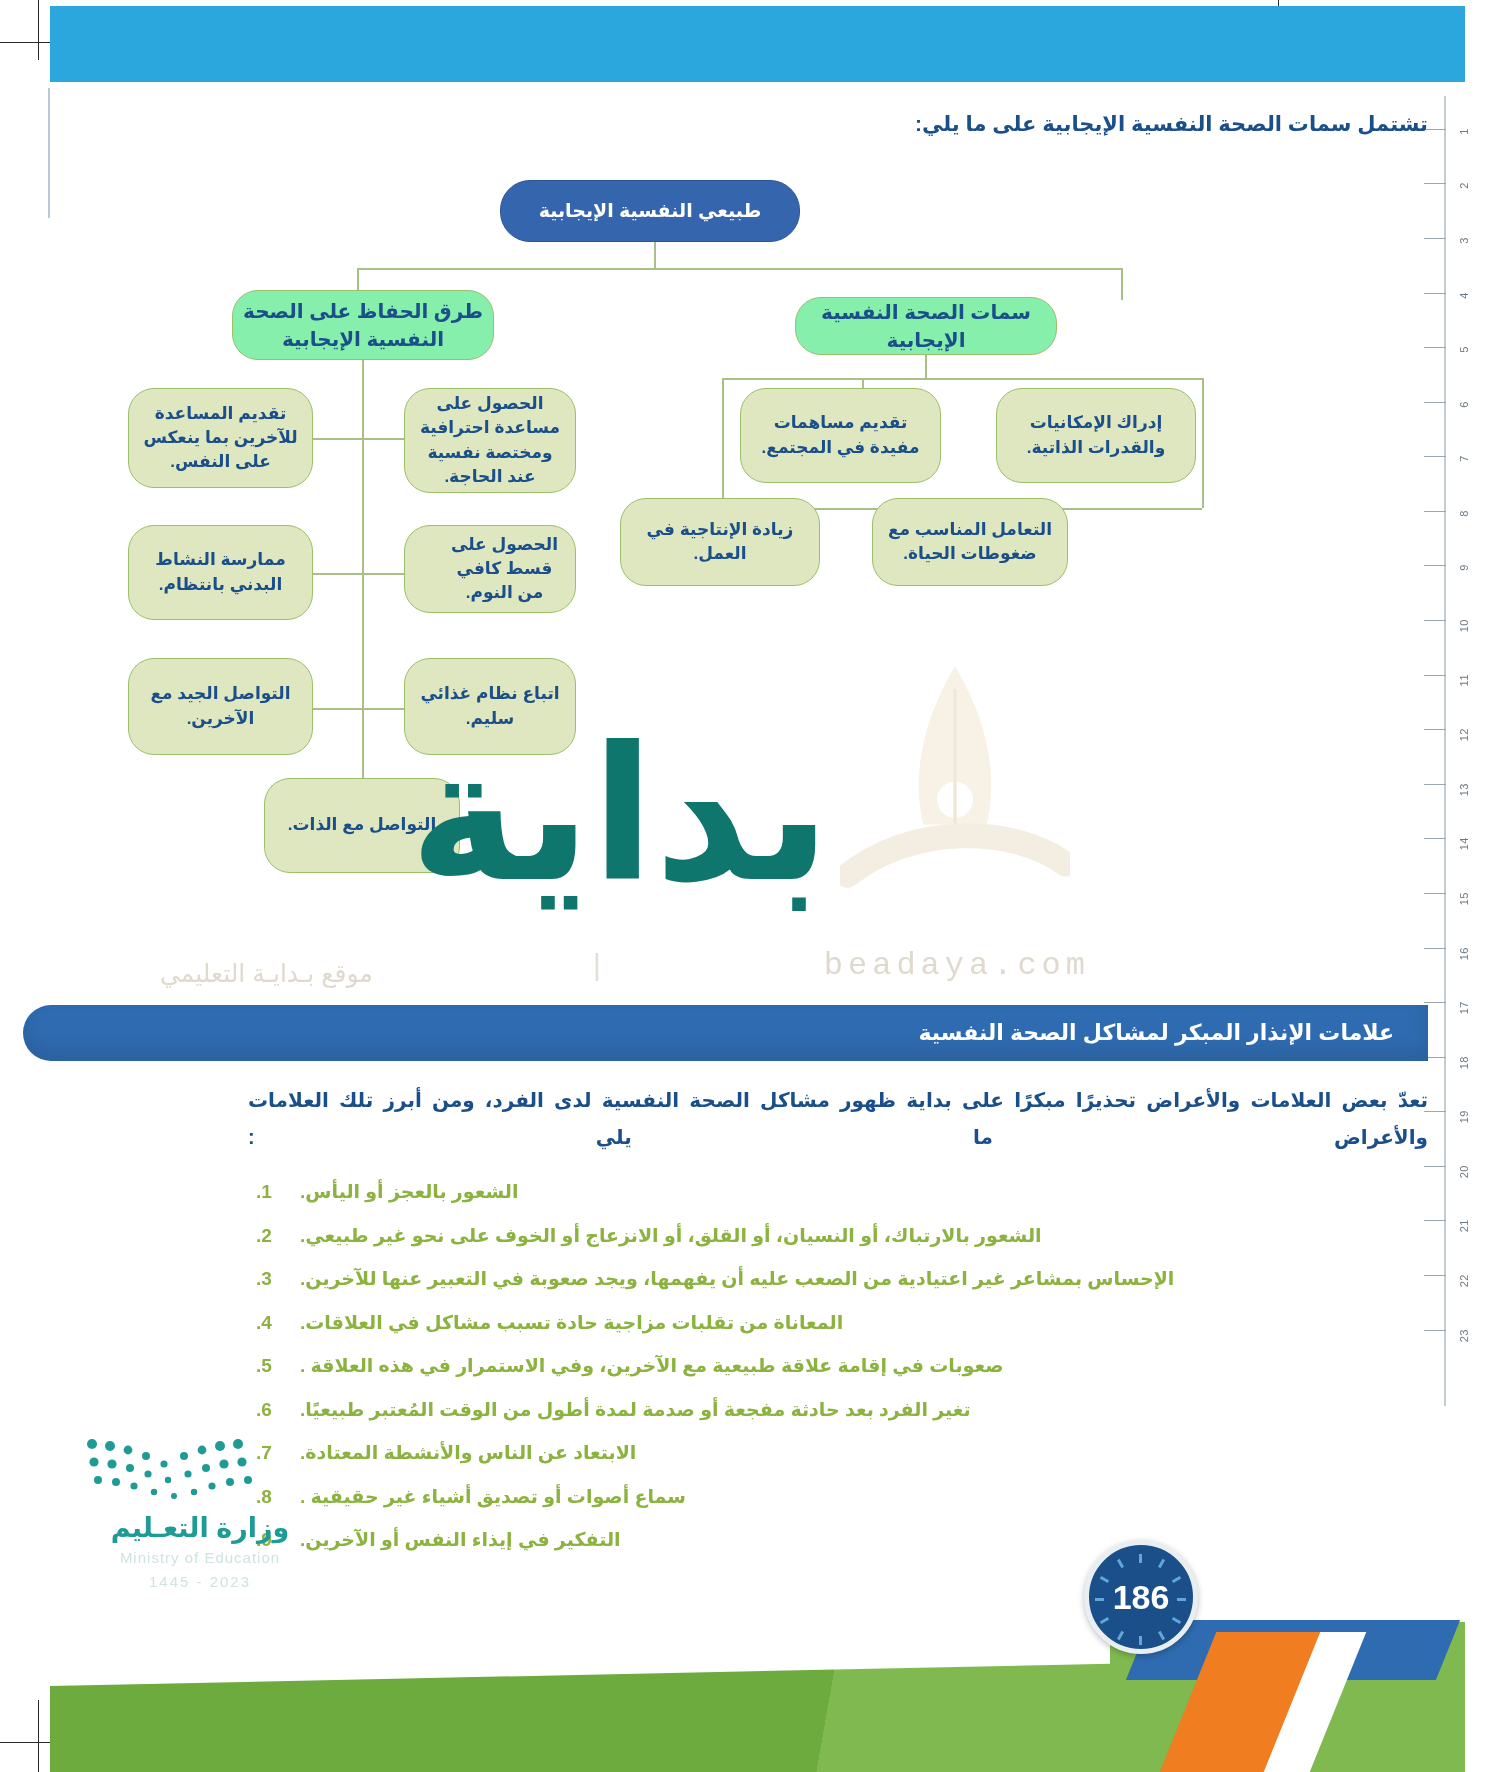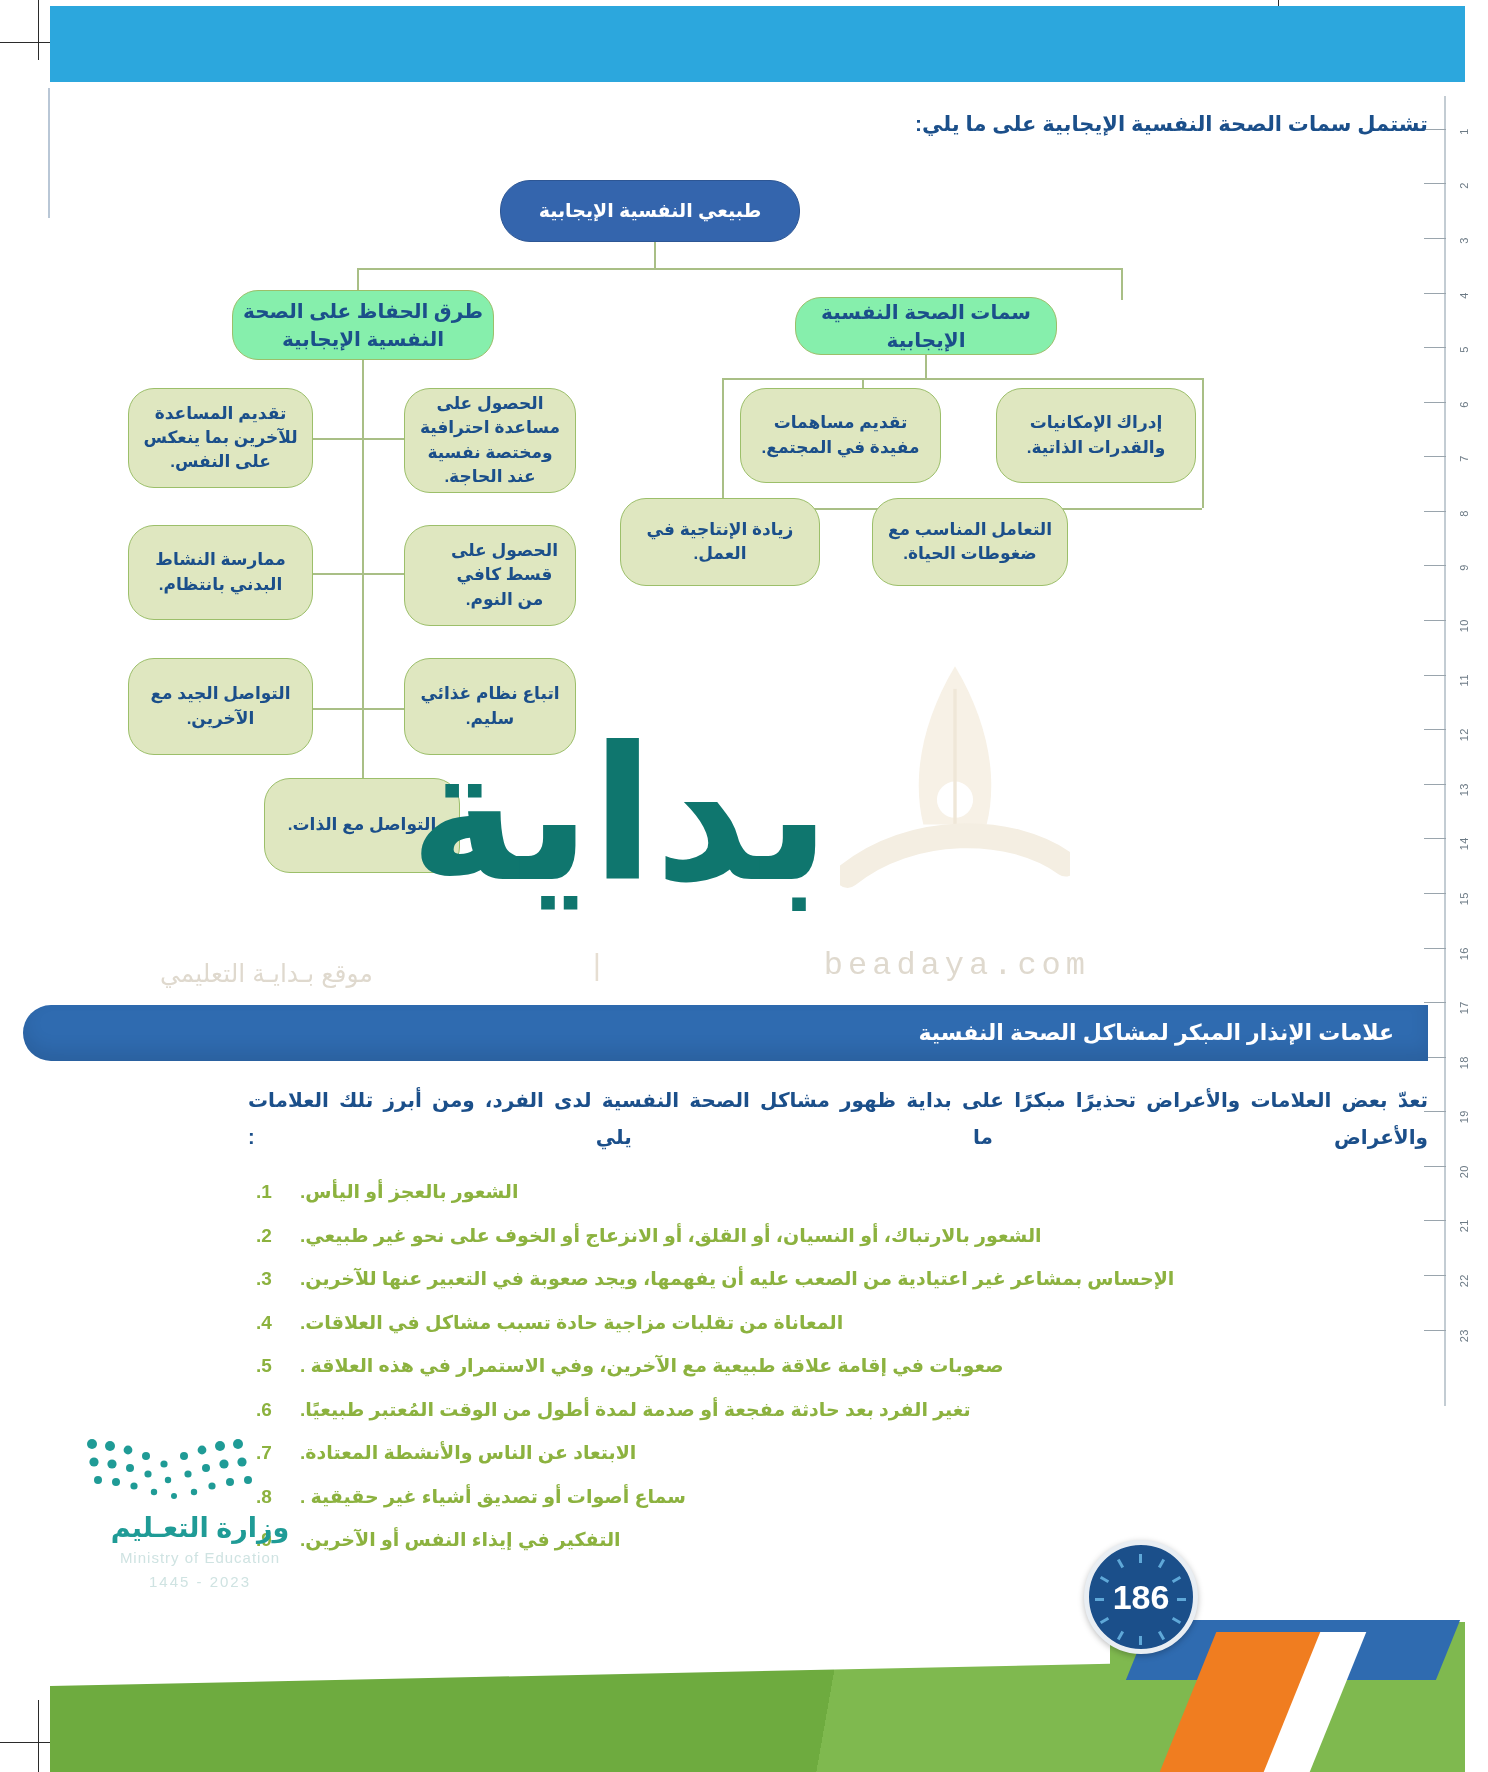--- a/index.html
+++ b/index.html
@@ -235,21 +235,21 @@
     <div class="conn conn-v" style="left:362px;top:200px;height:460px;"></div>
     <div class="conn conn-h" style="left:312px;top:278px;width:100px;"></div>
     <div class="conn conn-h" style="left:312px;top:413px;width:100px;"></div>
     <div class="conn conn-h" style="left:312px;top:548px;width:100px;"></div>
 
     <div class="node node-leaf" style="left:128px;top:228px;width:185px;height:100px;">تقديم المساعدة للآخرين بما ينعكس على النفس.</div>
     <div class="node node-leaf" style="left:128px;top:365px;width:185px;height:95px;">ممارسة النشاط البدني بانتظام.</div>
     <div class="node node-leaf" style="left:404px;top:228px;width:172px;height:105px;">الحصول على مساعدة احترافية ومختصة نفسية عند الحاجة.</div>
 
     <div class="node node-leaf" style="left:128px;top:498px;width:185px;height:97px;">التواصل الجيد مع الآخرين.</div>
-    <div class="node node-leaf" style="left:404px;top:365px;width:172px;height:101px;padding-left:39px;">الحصول على قسط كافي من النوم.</div>
+    <div class="node node-leaf" style="left:404px;top:365px;width:172px;height:88px;padding-left:39px;">الحصول على قسط كافي من النوم.</div>
     <div class="node node-leaf" style="left:404px;top:498px;width:172px;height:97px;">اتباع نظام غذائي سليم.</div>
 
     <div class="node node-leaf" style="left:264px;top:618px;width:196px;height:95px;">التواصل مع الذات.</div>
 
     <div class="conn conn-v" style="left:925px;top:195px;height:25px;"></div>
     <div class="conn conn-h" style="left:722px;top:218px;width:480px;"></div>
     <div class="conn conn-v" style="left:722px;top:218px;height:130px;"></div>
     <div class="conn conn-v" style="left:862px;top:218px;height:18px;"></div>
     <div class="conn conn-v" style="left:1202px;top:218px;height:130px;"></div>
     <div class="conn conn-h" style="left:722px;top:348px;width:480px;"></div>

